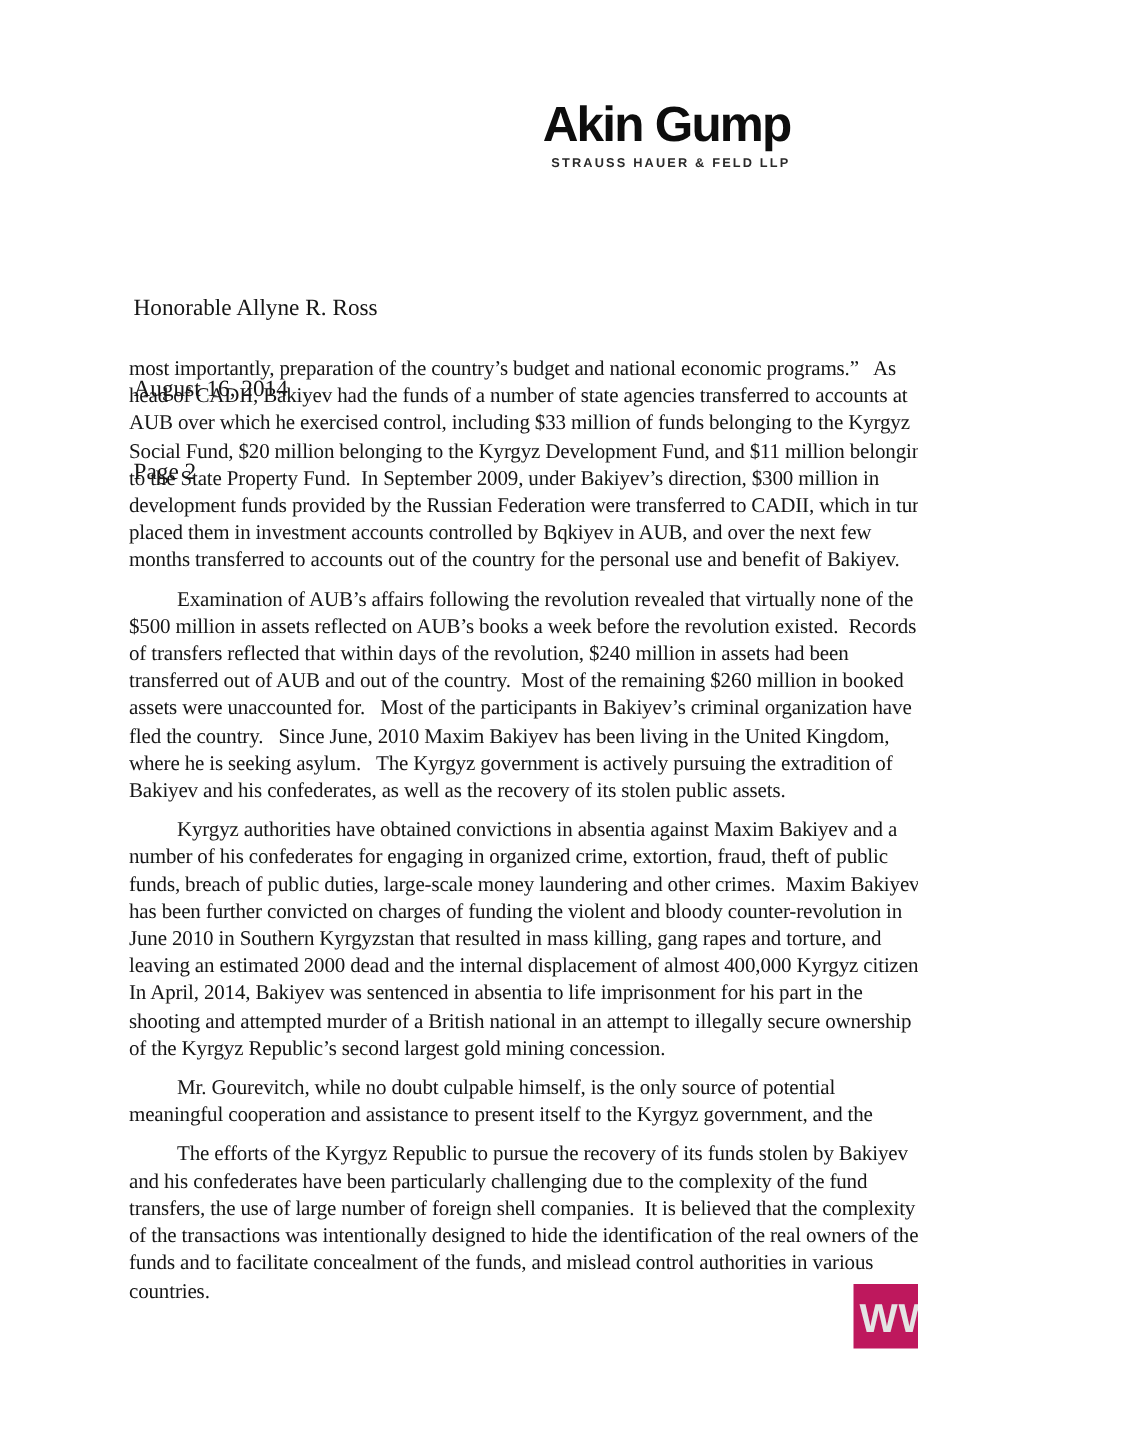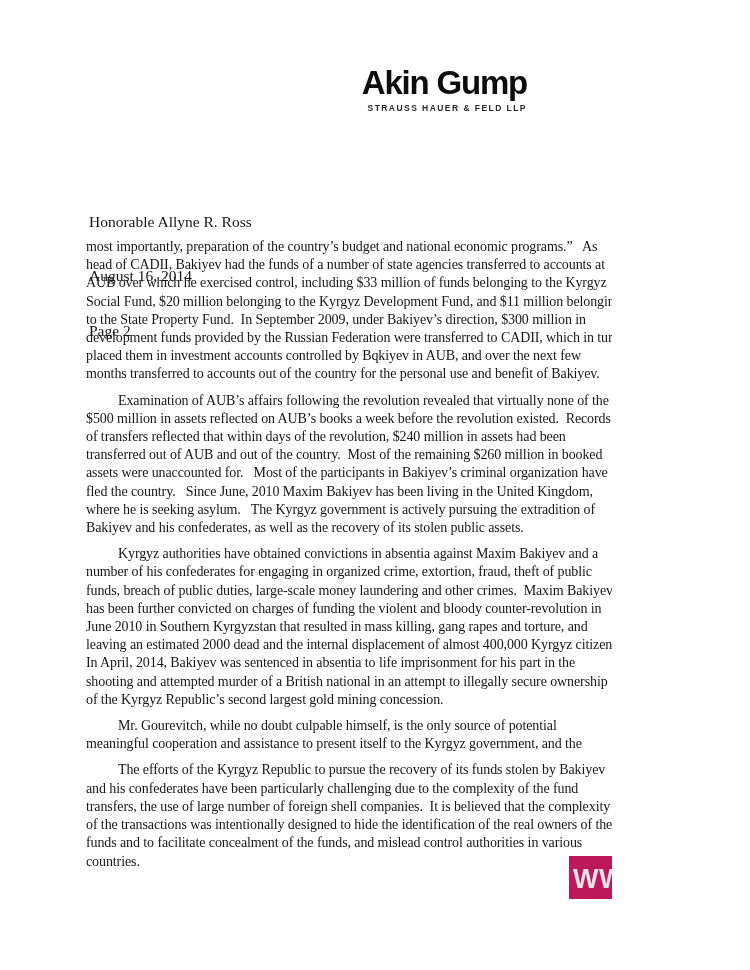--- a/index.html
+++ b/index.html
@@ -37,21 +37,21 @@
     font-family: "Liberation Sans", sans-serif;
     font-weight: 700;
     font-size: 8.5px;
     letter-spacing: 1.45px;
     color: #2a2a2a;
     white-space: nowrap;
   }
   .addr-block {
     position: absolute;
     left: 89px;
-    top: 176px;
+    top: 160px;
     font-size: 15.5px;
     line-height: 18.3px;
     z-index: 2;
     white-space: pre;
   }
   .letter-body {
     position: absolute;
     left: 86px;
     top: 238px;
     z-index: 2;

